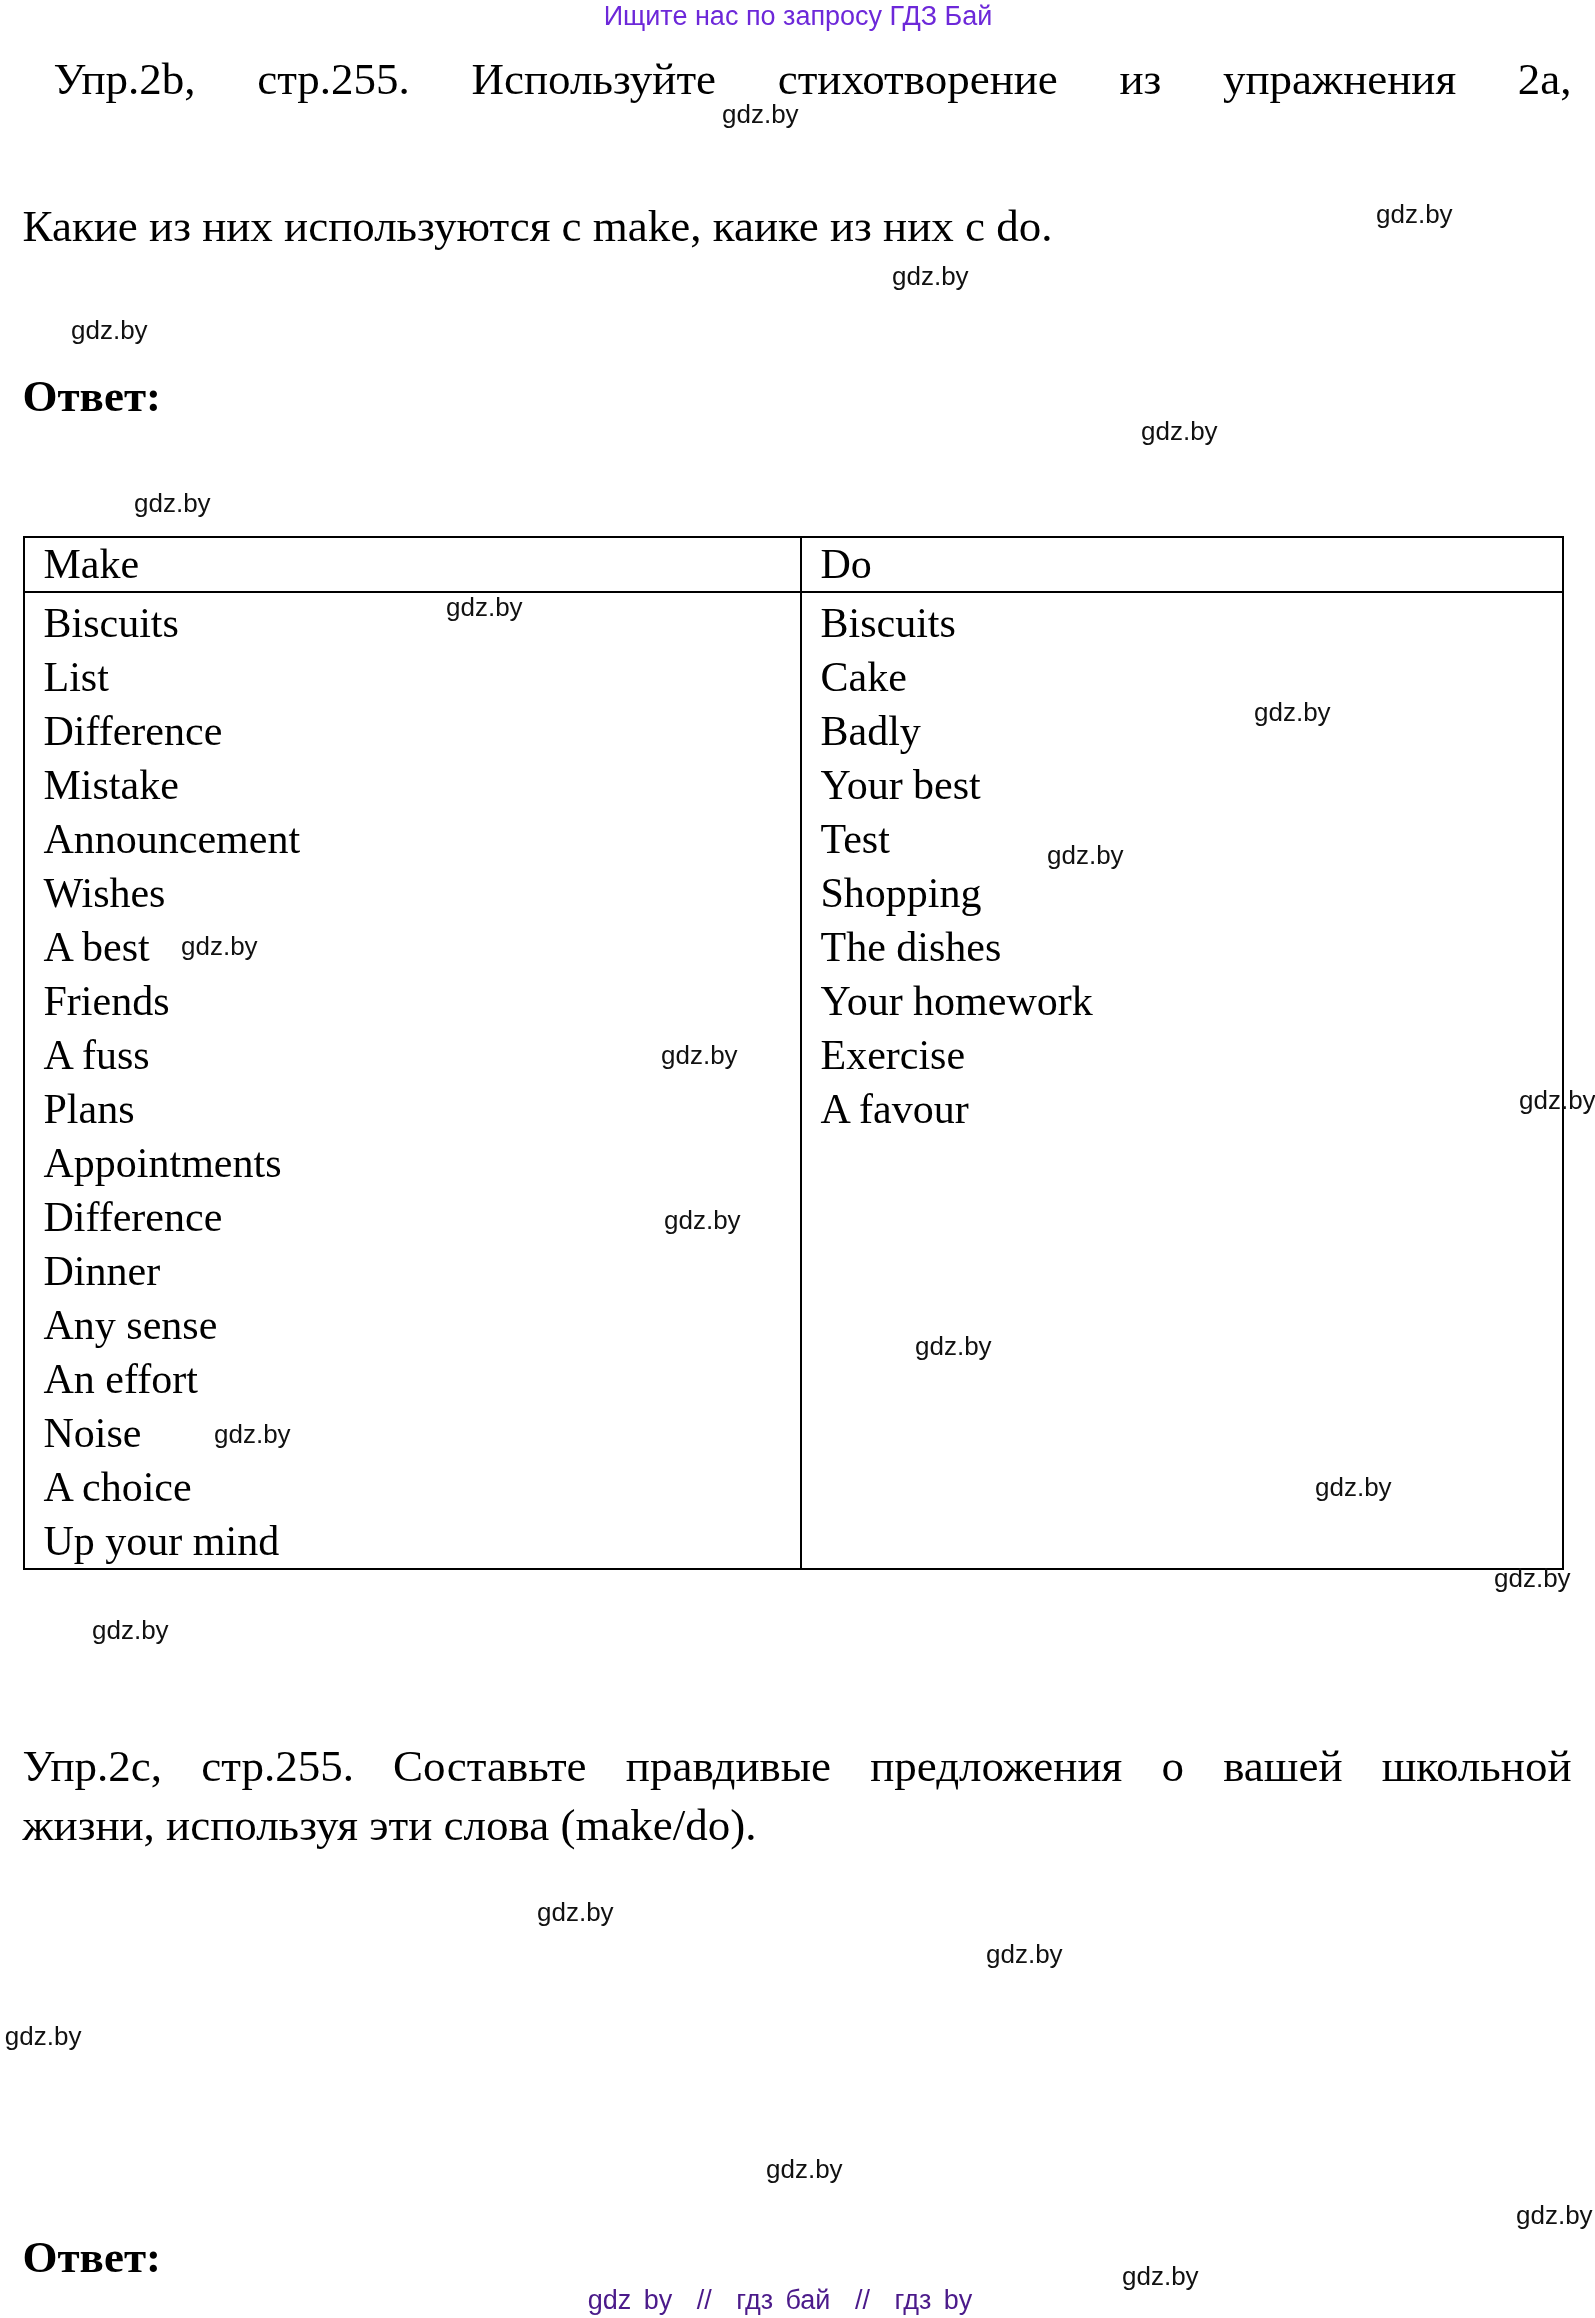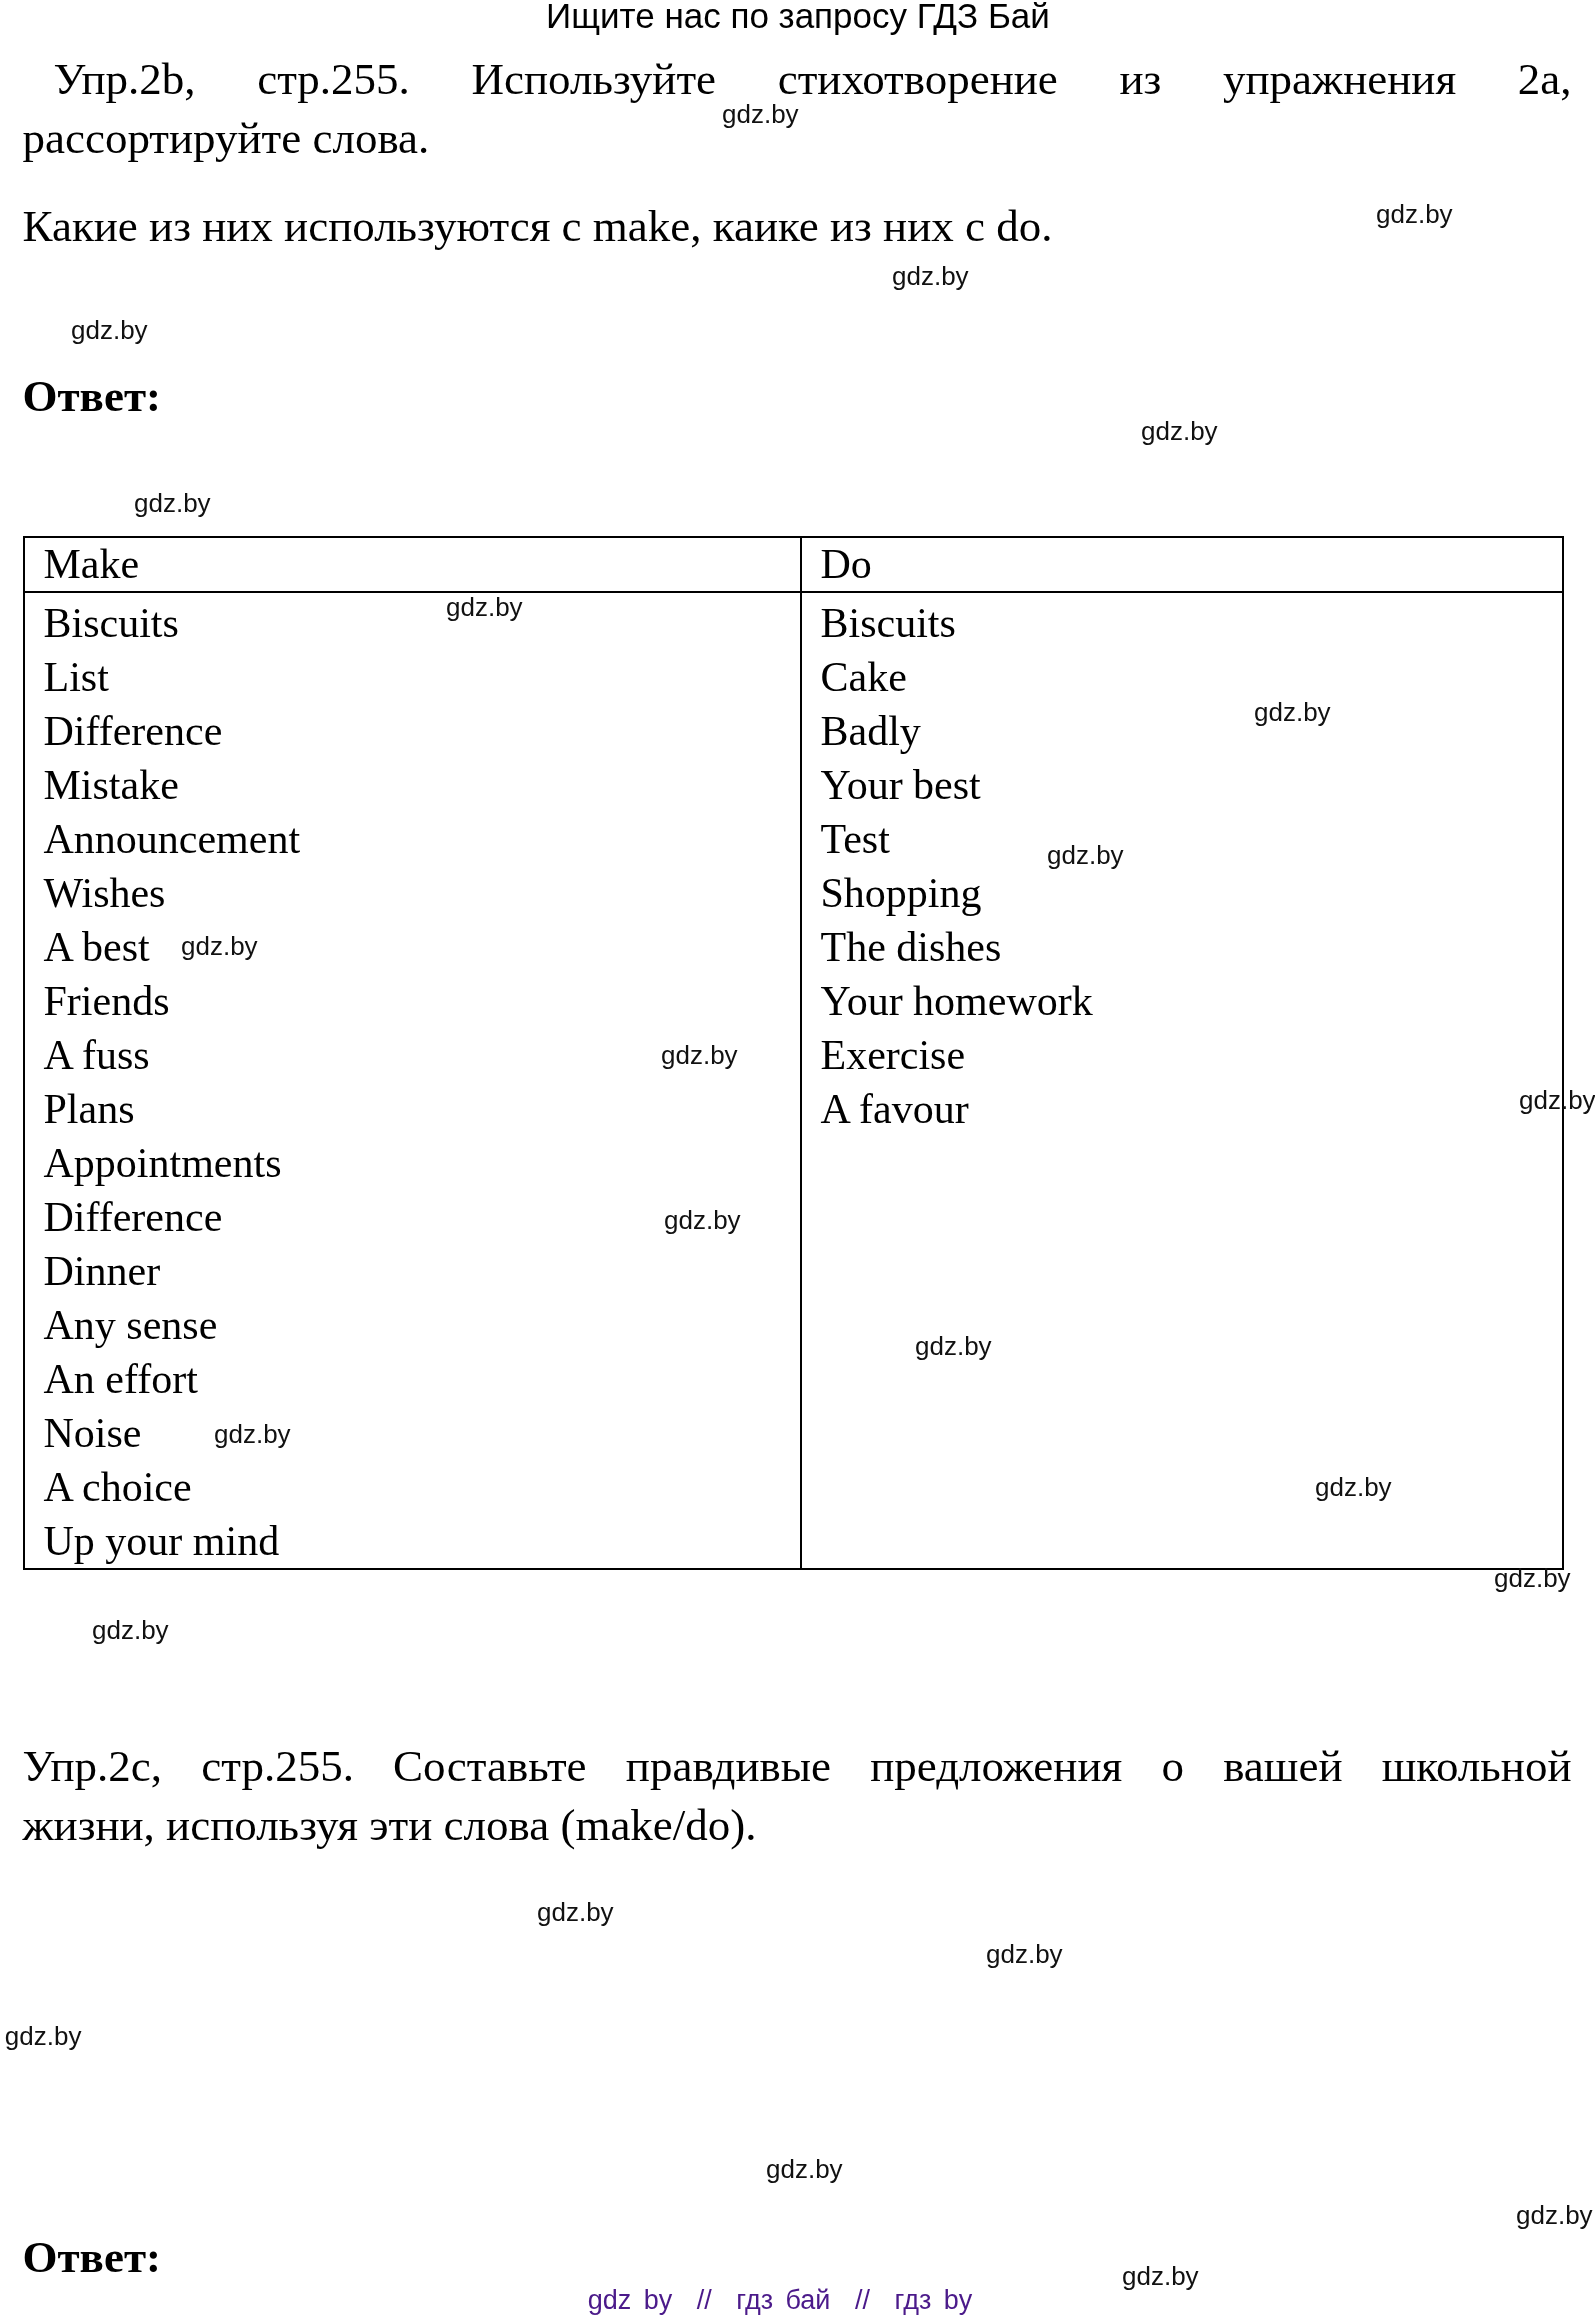--- a/index.html
+++ b/index.html
@@ -1,20 +1,20 @@
 <!DOCTYPE html>
 <html style="font-size:13px"><head>
 <meta charset="utf-8">
 <style>
   html, body { margin: 0; padding: 0; background: #ffffff; }
   body { width: 1596px; height: 2319px; position: relative; overflow: hidden;
          font-family: "Liberation Serif", "DejaVu Serif", serif; color: #000; }
   .abs { position: absolute; }
   .banner { top: 0; left: 0; width: 1596px; text-align: center; font-family: "Liberation Sans", "DejaVu Sans", sans-serif;
-            font-size: 35px; line-height: 32px; color: #000000; }
+            font-size: 27px; line-height: 32px; color: #6d28d9; }
   .para { left: 22.5px; width: 1549px; font-size: 45px; line-height: 59px; text-align: justify; text-align-last: left; }
   .answer { left: 22.5px; font-size: 45px; font-weight: bold; line-height: 48px; }
   table.words { position: absolute; left: 22.5px; top: 536px; width: 1541px; border-collapse: collapse;
                 font-size: 42px; }
   table.words th, table.words td { border: 2.4px solid #000; vertical-align: top; text-align: left;
                 font-weight: normal; padding: 0 0 0 19px; }
   table.words th { height: 53px; line-height: 53px; }
   table.words td { height: 965px; padding-top: 3.2px; }
   table.words col.c1 { width: 777px; }
   .word { display: block; line-height: 54px; height: 54px; white-space: nowrap; }
@@ -23,21 +23,20 @@
   .footer { top: 2284px; left: 0; width: 1560px; text-align: center; font-family: "Liberation Sans", "DejaVu Sans", sans-serif;
             font-size: 27px; line-height: 32px; color: #4b1a8a; word-spacing: 4.8px; }
 </style>
 </head>
 <body>
 
 <div class="abs banner">Ищите нас по запросу ГДЗ Бай</div>
 
 <div class="abs para" style="top:50px;">
   <span style="display:block;text-align:justify;text-align-last:justify;margin-left:31px;">Упр.2b, стр.255. Используйте стихотворение из упражнения 2а,</span>
-  <span style="display:block;">рассортируйте слова.</span>
 </div>
 
 <div class="abs para" style="top:197px;">Какие из них используются с make, каике из них с do.</div>
 
 <div class="abs answer" style="top:372px;">Ответ:</div>
 
 <table class="words">
   <colgroup>
       <col class="c1">
       <col class="c2">

